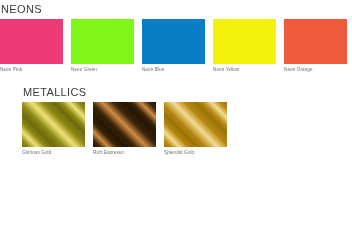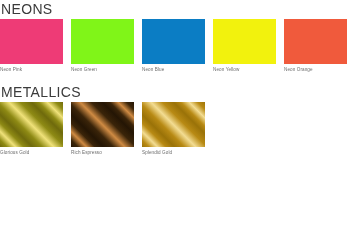--- a/index.html
+++ b/index.html
@@ -19,25 +19,25 @@
     height: 170px;
     position: relative;
     background: #ffffff;
     box-sizing: border-box;
     padding: 0;
   }
   .section {
     position: relative;
   }
   .section-neons { padding-top: 3px; }
-  .section-metallics { padding-top: 13px; }
+  .section-metallics { padding-top: 13px; margin-left: 22px; }
 
   .section-title {
     font-family: "Liberation Sans", sans-serif;
-    font-size: 14px;
+    font-size: 11px;
     font-weight: 400;
     color: #3b3b3b;
     letter-spacing: 0.35px;
     line-height: 13px;
     margin: 0 0 3px 1px;
     white-space: nowrap;
   }
 
   .swatch-row {
     display: flex;

